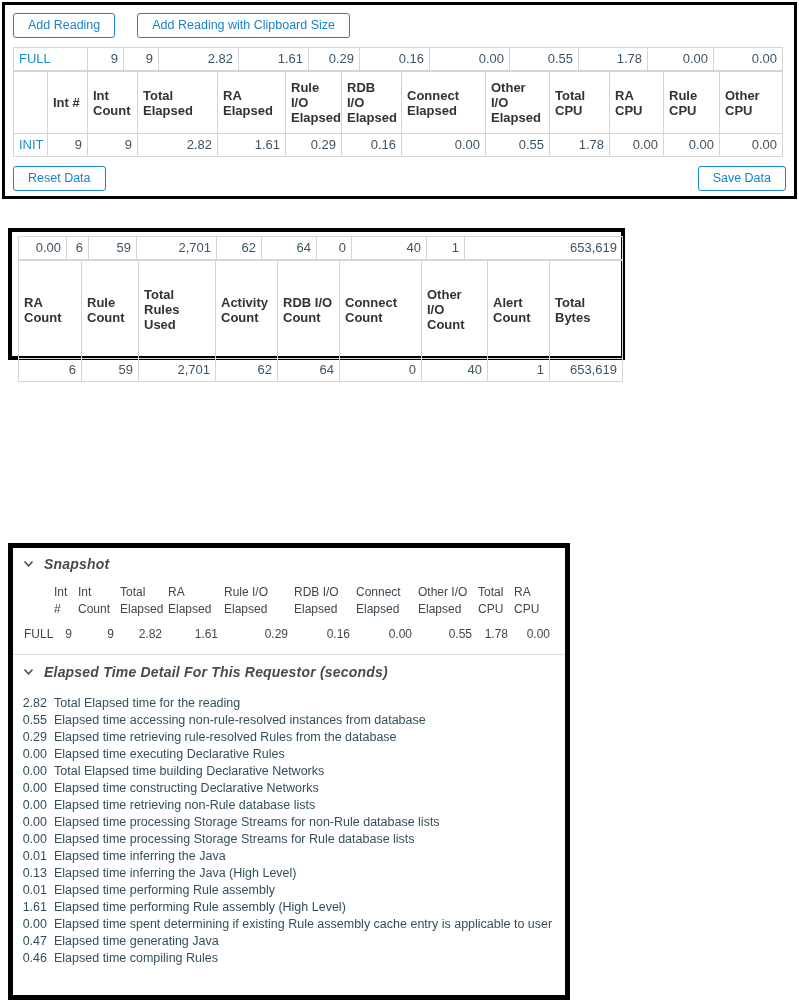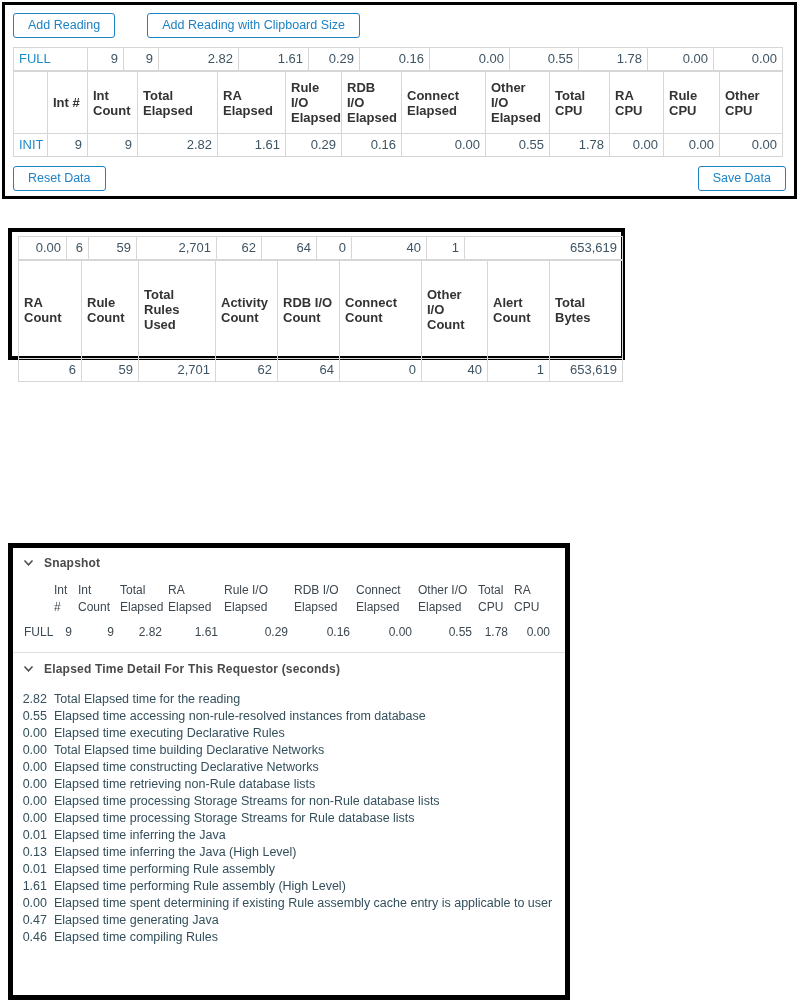--- a/index.html
+++ b/index.html
@@ -9,21 +9,21 @@
   }
   .panel {
     position:absolute; background:#fff;
     border-style:solid; border-color:var(--panel-border,#000);
   }
   #panel-readings { left:2px;  top:2px;   width:795px; height:197px; border-width:3px; padding:8px; }
   #panel-counts   { left:8px;  top:228px; width:617px; height:132px; border-width:4px; padding:4px 6px; }
   #panel-detail   { left:8px;  top:543px; width:562px; height:457px; border-width:5px; padding:8px; overflow:hidden; }
 
   .btn-row { display:flex; align-items:center; }
-  .btn-row.top { gap:32px; margin-bottom:9px; }
+  .btn-row.top { gap:22px; margin-bottom:9px; }
   .btn-row.bottom { justify-content:space-between; margin-top:9px; }
   .btn {
     display:inline-block; background:#fff; cursor:pointer;
     border:1px solid var(--accent,#1c82c6); color:var(--accent,#1c82c6);
     font-family:inherit; font-size:12.5px; padding:4px 14px; border-radius:3px; line-height:1.2;
   }
 
   table.grid { border-collapse:collapse; table-layout:fixed; }
   table.grid td, table.grid th {
     border:1px solid var(--grid-border,#d6d6d6);
@@ -34,22 +34,23 @@
   table.grid td.rowlbl { color:var(--row-label,#1d8bca); text-align:left; white-space:nowrap; }
   table.grid th {
     font-weight:bold; color:var(--header-text,#333); text-align:left;
     vertical-align:middle; padding:8px 5px; line-height:15px;
   }
   #counts-table th { padding:26px 5px; }
 
   .section-header { display:flex; align-items:center; cursor:pointer; }
   .chev { display:inline-flex; margin-right:10px; margin-left:2px; }
   .section-title {
-    font-size:12px; font-weight:bold; letter-spacing:0.2px;
+    font-size:14px; font-weight:bold; letter-spacing:0.2px;
     color:var(--section-title,#4a4a4a);
+    font-style:italic;
   }
 
   #snap-table { border-collapse:collapse; table-layout:fixed; width:532px; margin-top:12px; }
   #snap-table th {
     font-weight:normal; font-size:12px; color:var(--snapshot-text,#3d4850);
     text-align:left; vertical-align:bottom; padding:0 3px; line-height:17px;
   }
   #snap-table td {
     font-size:12px; color:var(--snapshot-text,#3d4850);
     text-align:right; padding:9px 3px 2px; white-space:nowrap;
@@ -296,20 +297,21 @@
       <svg width="11" height="8" viewBox="0 0 11 8">
           <path d="M1.5 1.5 L5.5 5.8 L9.5 1.5" stroke="#4a4a4a" stroke-width="1.5" fill="none"></path>
         </svg>
     </span>
     <span class="section-title">Elapsed Time Detail For This Requestor (seconds)</span>
   </div>
 
   <div id="detail-lines">
       <div class="detail-line"><span class="detail-num">2.82</span><span class="detail-text">Total Elapsed time for the reading</span></div>
       <div class="detail-line"><span class="detail-num">0.55</span><span class="detail-text">Elapsed time accessing non-rule-resolved instances from database</span></div>
+      <div class="detail-line"><span class="detail-num">0.29</span><span class="detail-text">Elapsed time retrieving rule-resolved Rules from the database</span></div>
       <div class="detail-line"><span class="detail-num">0.00</span><span class="detail-text">Elapsed time executing Declarative Rules</span></div>
       <div class="detail-line"><span class="detail-num">0.00</span><span class="detail-text">Total Elapsed time building Declarative Networks</span></div>
       <div class="detail-line"><span class="detail-num">0.00</span><span class="detail-text">Elapsed time constructing Declarative Networks</span></div>
       <div class="detail-line"><span class="detail-num">0.00</span><span class="detail-text">Elapsed time retrieving non-Rule database lists</span></div>
       <div class="detail-line"><span class="detail-num">0.00</span><span class="detail-text">Elapsed time processing Storage Streams for non-Rule database lists</span></div>
       <div class="detail-line"><span class="detail-num">0.00</span><span class="detail-text">Elapsed time processing Storage Streams for Rule database lists</span></div>
       <div class="detail-line"><span class="detail-num">0.01</span><span class="detail-text">Elapsed time inferring the Java</span></div>
       <div class="detail-line"><span class="detail-num">0.13</span><span class="detail-text">Elapsed time inferring the Java (High Level)</span></div>
       <div class="detail-line"><span class="detail-num">0.01</span><span class="detail-text">Elapsed time performing Rule assembly</span></div>
       <div class="detail-line"><span class="detail-num">1.61</span><span class="detail-text">Elapsed time performing Rule assembly (High Level)</span></div>

